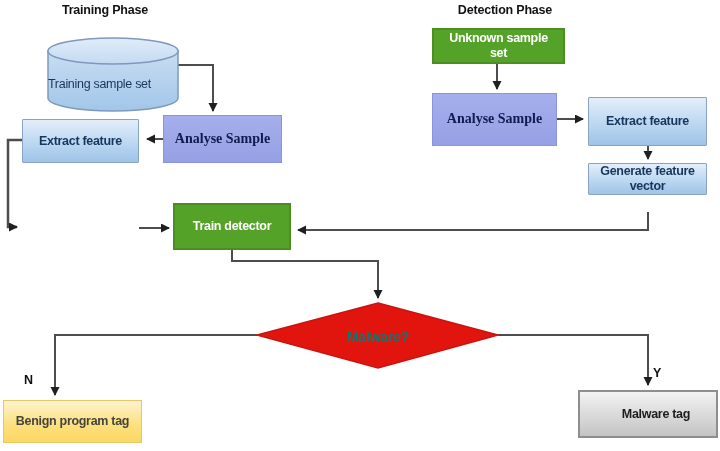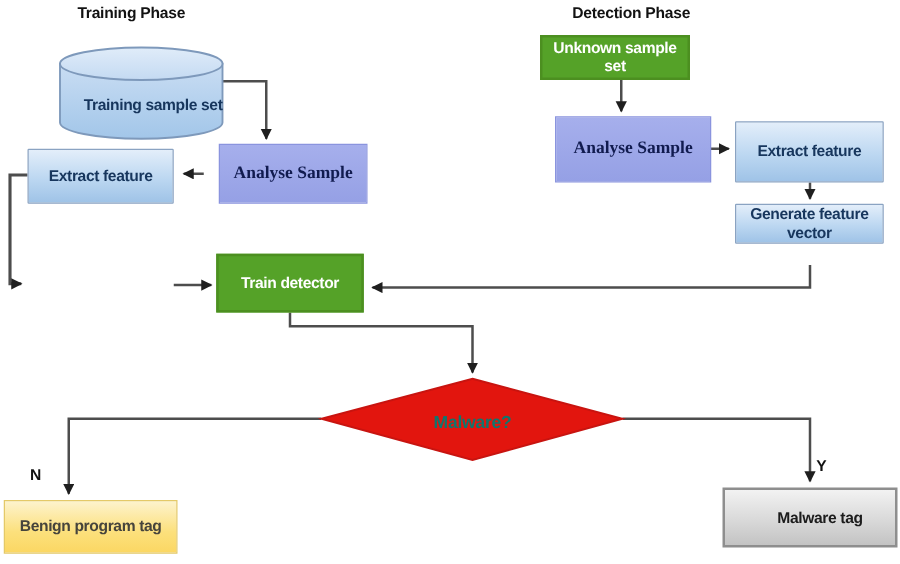--- a/index.html
+++ b/index.html
@@ -17,35 +17,35 @@
     font-weight:bold;font-size:12.5px;letter-spacing:-0.3px;line-height:1.2;
   }
   .node span{display:block;}
   .lightblue{
     background:linear-gradient(180deg,#e3eefa 0%,#bcd7f1 55%,#9fc3e7 100%);
     border:1px solid #8aa3c2;color:#17365d;border-radius:1px;
   }
   .periwinkle{
     background:linear-gradient(180deg,#a6afec 0%,#95a0e5 100%);
     border:1px solid #8a94de;color:#111b4f;
-    font-family:"Liberation Serif",serif;font-size:14px;letter-spacing:0;margin-left:12px;
+    font-family:"Liberation Serif",serif;font-size:14px;letter-spacing:0;
   }
   .green{
     background:#55a228;border:2px solid #4c8f20;color:#ffffff;
   }
   .yellow{
     background:linear-gradient(180deg,#fdf3cd 0%,#fce07c 60%,#fbd763 100%);
     border:1.5px solid #e4c968;color:#46443c;
   }
   .graybox{
     background:linear-gradient(180deg,#f2f2f2 0%,#d9d9d9 55%,#c3c3c3 100%);
     border:2px solid #8e8e8e;color:#1c1c1c;padding-left:16px;
   }
   .cyl-label{
-    position:absolute;text-align:right;font-weight:bold;font-size:12.5px;
+    position:absolute;text-align:left;font-weight:normal;font-size:12.5px;
     letter-spacing:-0.3px;color:#17365d;
   }
   .diamond-label{
     position:absolute;text-align:center;font-weight:bold;font-size:14px;color:#0f766e;
     letter-spacing:-0.2px;
   }
   .branch-label{
     position:absolute;font-weight:bold;font-size:12.5px;color:#111111;
   }
   svg.wires{position:absolute;left:0;top:0;width:720px;height:451px;}
@@ -100,21 +100,21 @@
   <div class="node periwinkle" style="left:163px;top:115px;width:119px;height:48px;">
     <span>Analyse Sample</span>
   </div>
   <div class="node lightblue" style="left:22px;top:119px;width:117px;height:44px;">
     <span>Extract feature</span>
   </div>
   <div class="node green" style="left:173px;top:203px;width:118px;height:47px;">
     <span>Train detector</span>
   </div>
 
-  <div class="node green" style="left:432px;top:28px;width:120px;height:36px;">
+  <div class="node green" style="left:432px;top:28px;width:133px;height:36px;">
     <span>Unknown sample</span>
     <span>set</span>
   </div>
   <div class="node periwinkle" style="left:432px;top:93px;width:125px;height:53px;">
     <span>Analyse Sample</span>
   </div>
   <div class="node lightblue" style="left:588px;top:97px;width:119px;height:49px;">
     <span>Extract feature</span>
   </div>
   <div class="node lightblue" style="left:588px;top:163px;width:119px;height:32px;">

